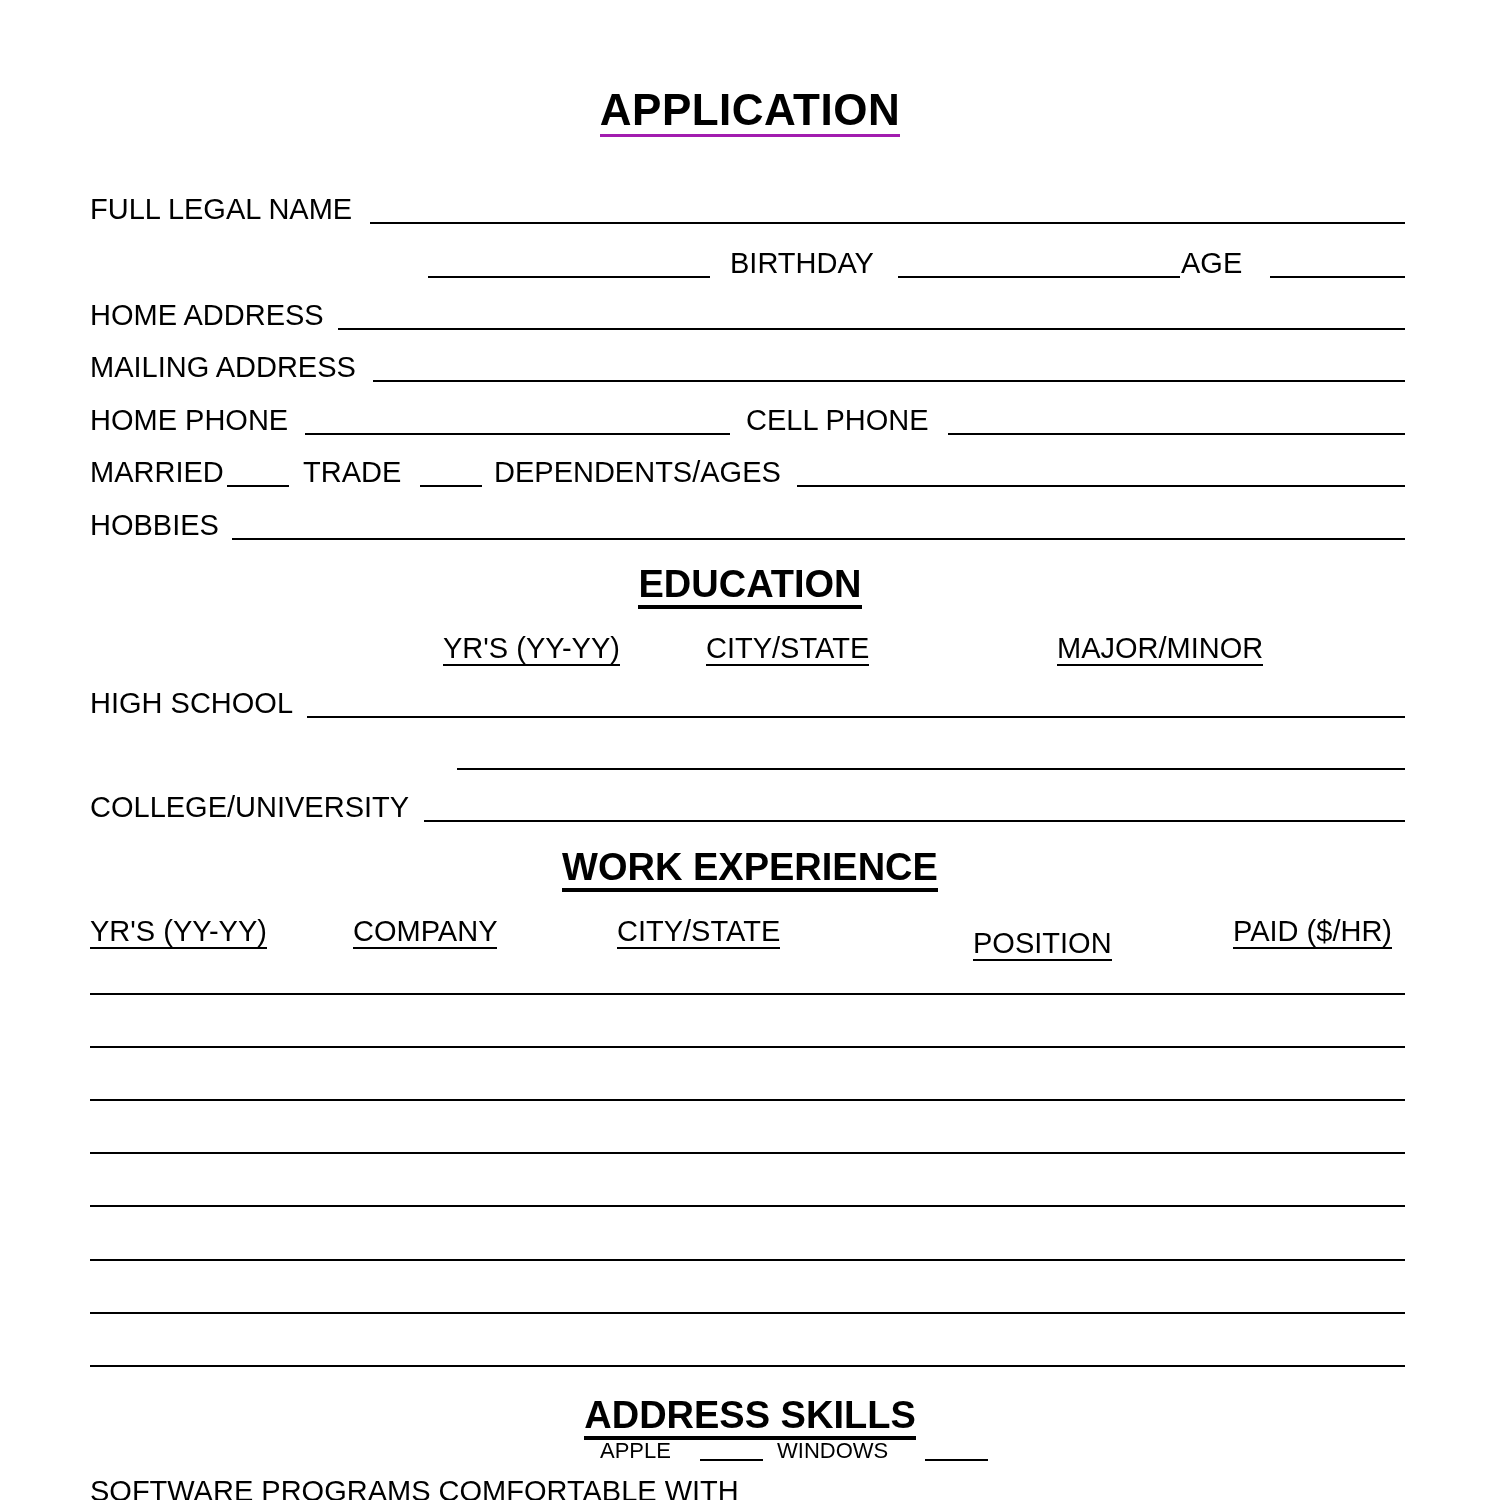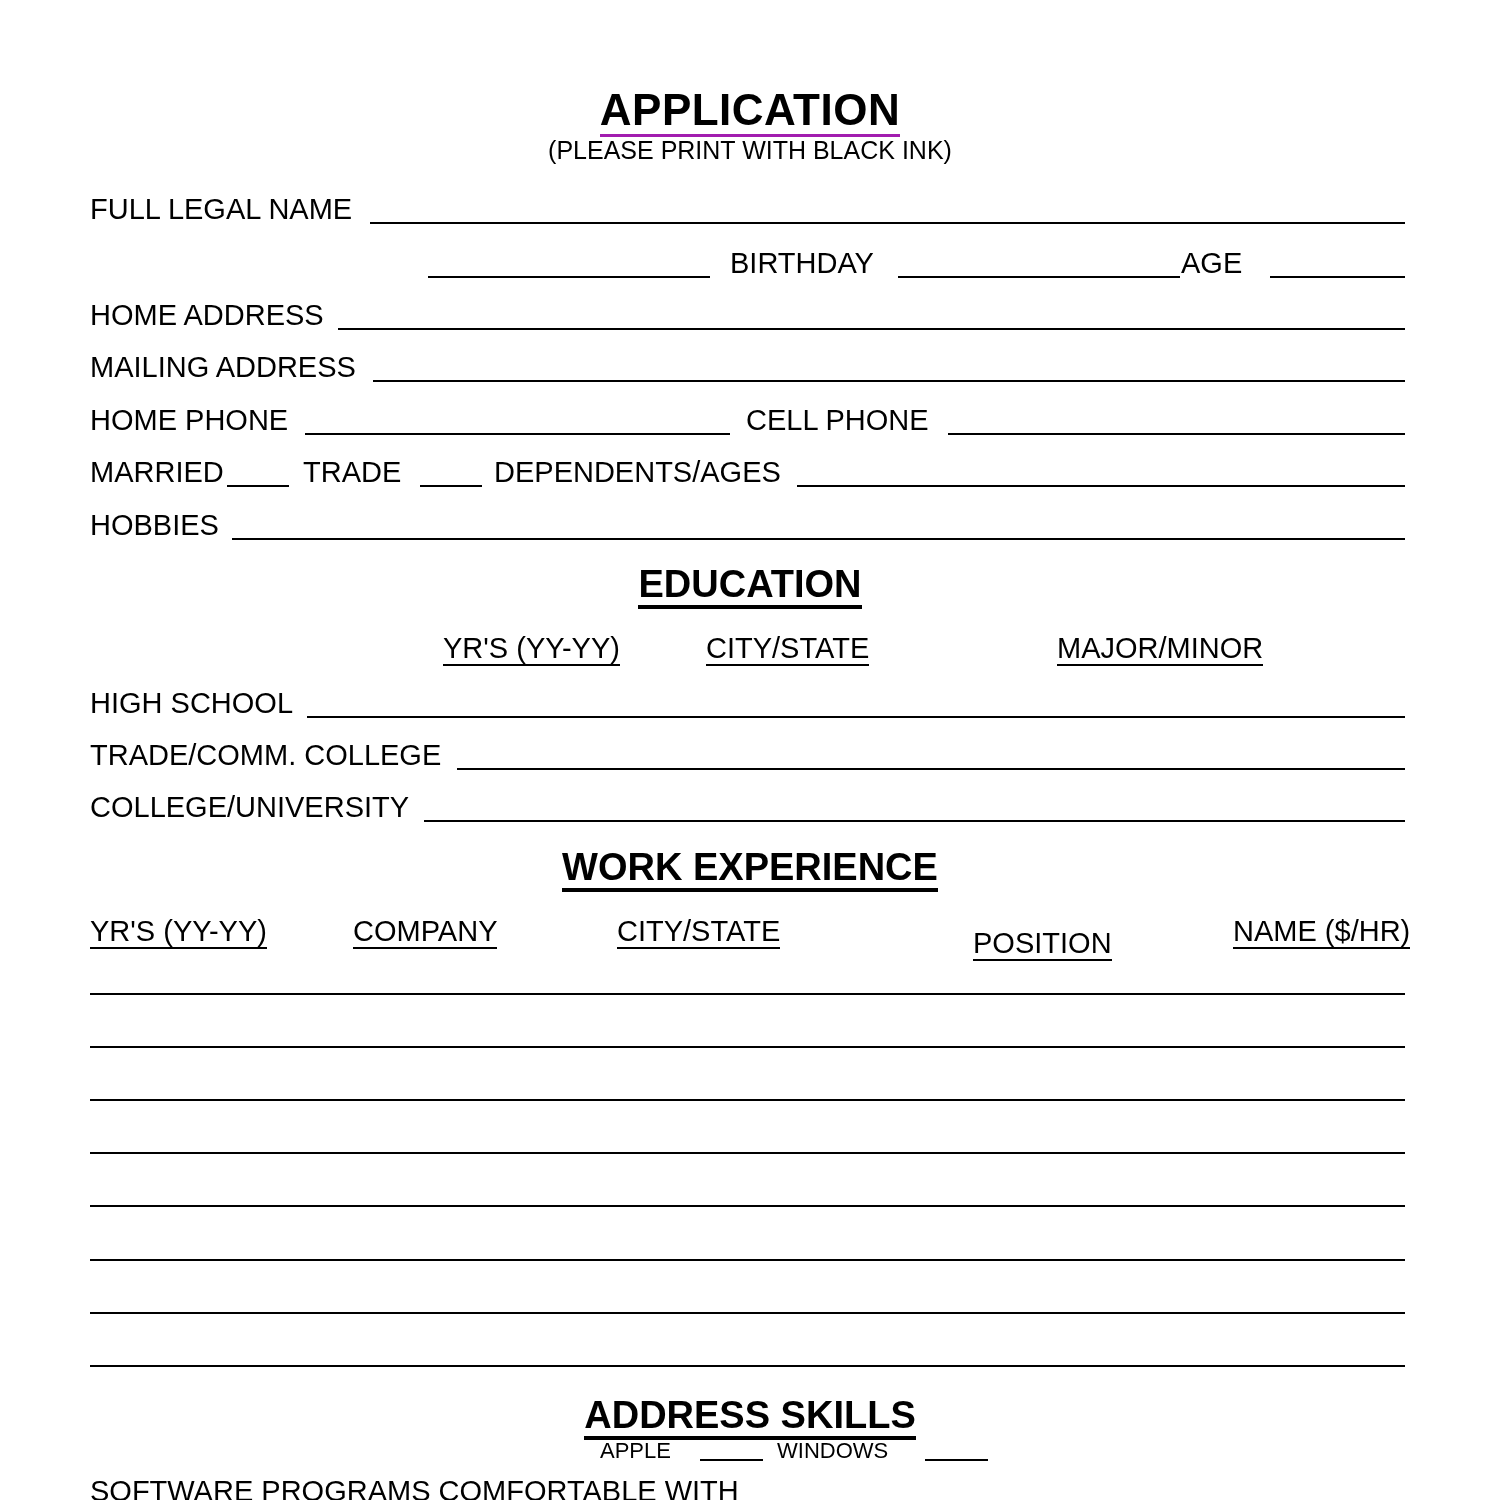--- a/index.html
+++ b/index.html
@@ -102,21 +102,20 @@
   }
 </style>
 </head>
 <body>
 
 <div class="page">
 
   <div class="doc-title" style="top:88px;">
     <span class="u">APPLICATION</span>
   </div>
-  <div class="doc-subtitle" style="top:138px;">(PLEASE PRINT WITH BLACK INK)</div>
 
   <div class="label" style="left:90px; top:195px;">FULL LEGAL NAME</div>
   <div class="rule" style="left:370px; top:222px; width:1035px;"></div>
 
   <div class="rule" style="left:428px; top:276px; width:282px;"></div>
   <div class="label" style="left:730px; top:249px;">BIRTHDAY</div>
   <div class="rule" style="left:898px; top:276px; width:282px;"></div>
   <div class="label" style="left:1181px; top:249px;">AGE</div>
   <div class="rule" style="left:1270px; top:276px; width:135px;"></div>
 
@@ -145,35 +144,34 @@
     <span class="u">EDUCATION</span>
   </div>
 
   <div class="col-head" style="left:443px; top:634px;">YR'S (YY-YY)</div>
   <div class="col-head" style="left:706px; top:634px;">CITY/STATE</div>
   <div class="col-head" style="left:1057px; top:634px;">MAJOR/MINOR</div>
 
   <div class="label" style="left:90px; top:689px;">HIGH SCHOOL</div>
   <div class="rule" style="left:307px; top:716px; width:1098px;"></div>
 
-  <div class="label" style="left:90px; top:741px;">TRADE/COMM. COLLEGE</div>
   <div class="rule" style="left:457px; top:768px; width:948px;"></div>
 
   <div class="label" style="left:90px; top:793px;">COLLEGE/UNIVERSITY</div>
   <div class="rule" style="left:424px; top:820px; width:981px;"></div>
 
   <div class="section-title" style="top:848px;">
     <span class="u">WORK EXPERIENCE</span>
   </div>
 
   <div class="col-head" style="left:90px; top:917px;">YR'S (YY-YY)</div>
   <div class="col-head" style="left:353px; top:917px;">COMPANY</div>
   <div class="col-head" style="left:617px; top:917px;">CITY/STATE</div>
   <div class="col-head" style="left:973px; top:917px;margin-top:12px;">POSITION</div>
-  <div class="col-head" style="left:1233px; top:917px;">NAME ($/HR)</div>
+  <div class="col-head" style="left:1233px; top:917px;">PAID ($/HR)</div>
 
   <div id="work-blank-rows">
       <div class="blank" style="left: 90px; width: 1315px; top: 993px;"></div>
       <div class="blank" style="left: 90px; width: 1315px; top: 1046px;"></div>
       <div class="blank" style="left: 90px; width: 1315px; top: 1099px;"></div>
       <div class="blank" style="left: 90px; width: 1315px; top: 1152px;"></div>
       <div class="blank" style="left: 90px; width: 1315px; top: 1205px;"></div>
       <div class="blank" style="left: 90px; width: 1315px; top: 1259px;"></div>
       <div class="blank" style="left: 90px; width: 1315px; top: 1312px;"></div>
       <div class="blank" style="left: 90px; width: 1315px; top: 1365px;"></div>

